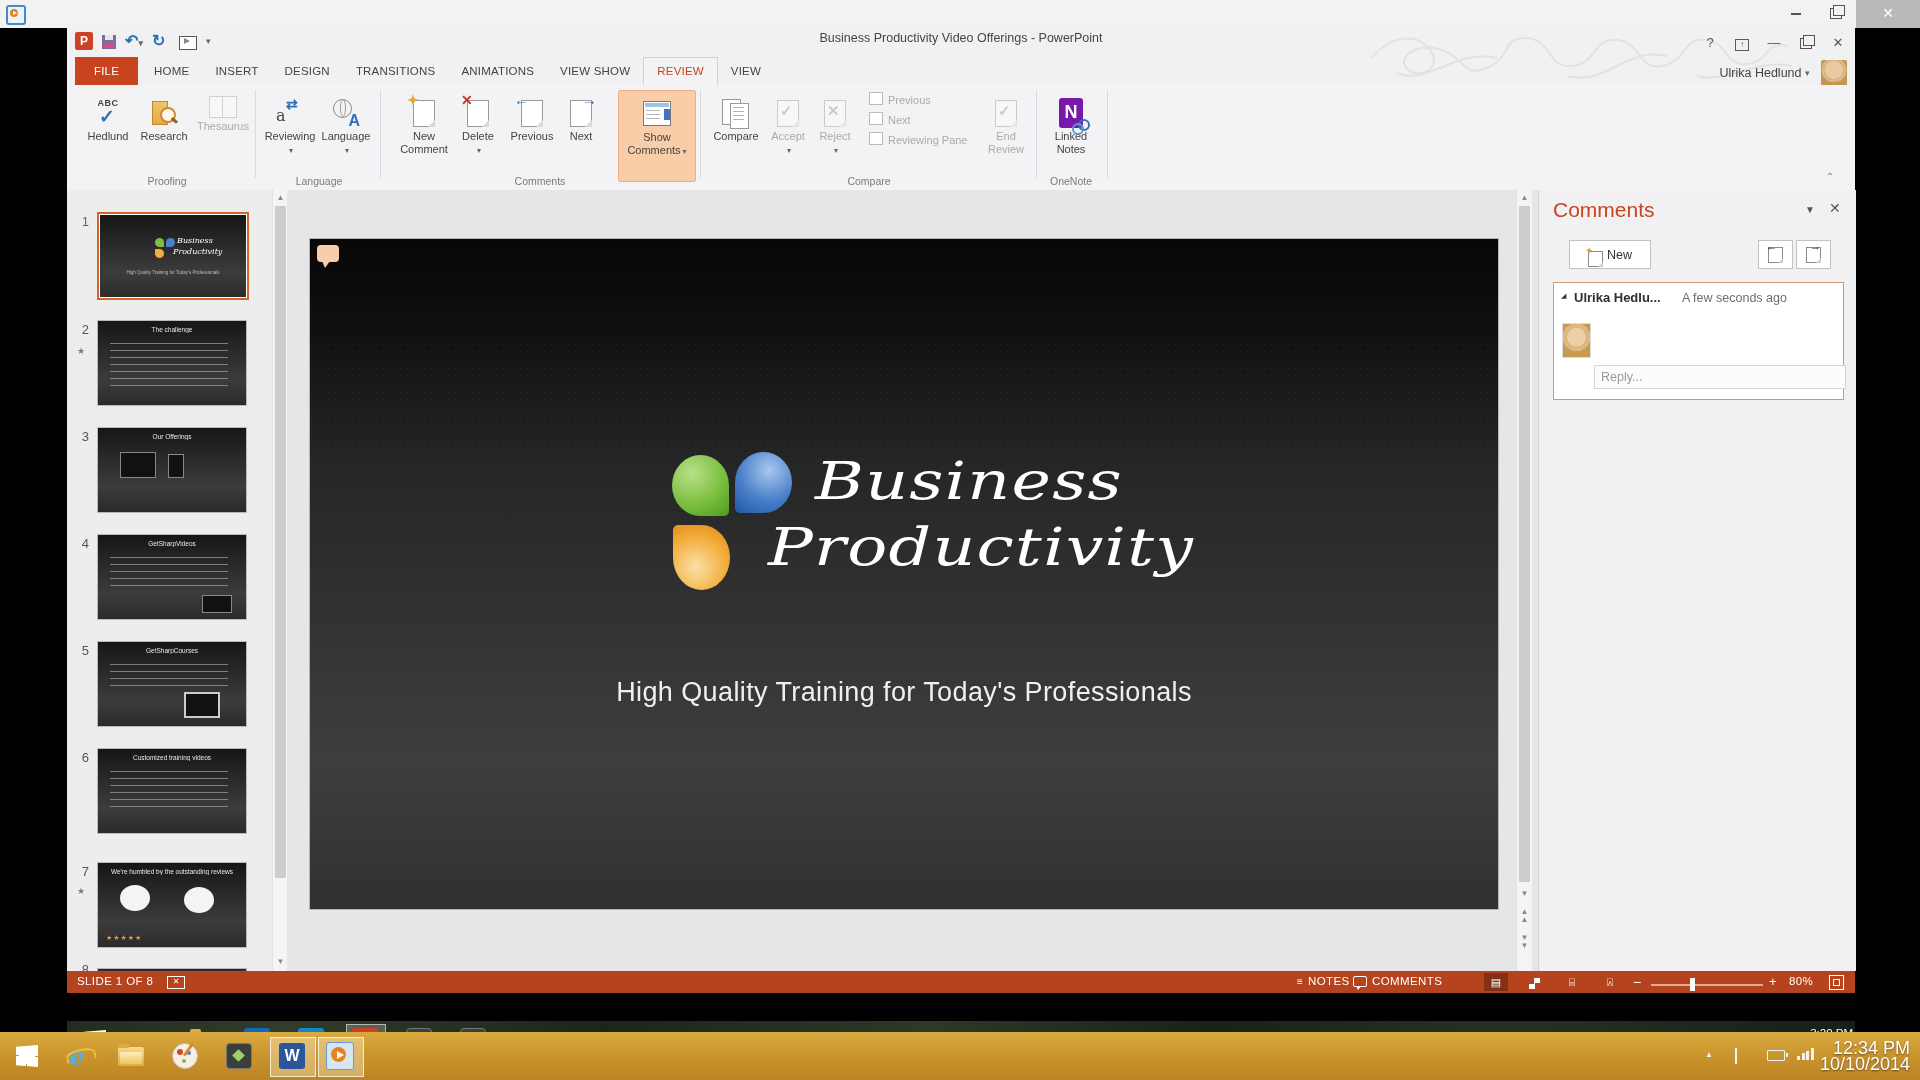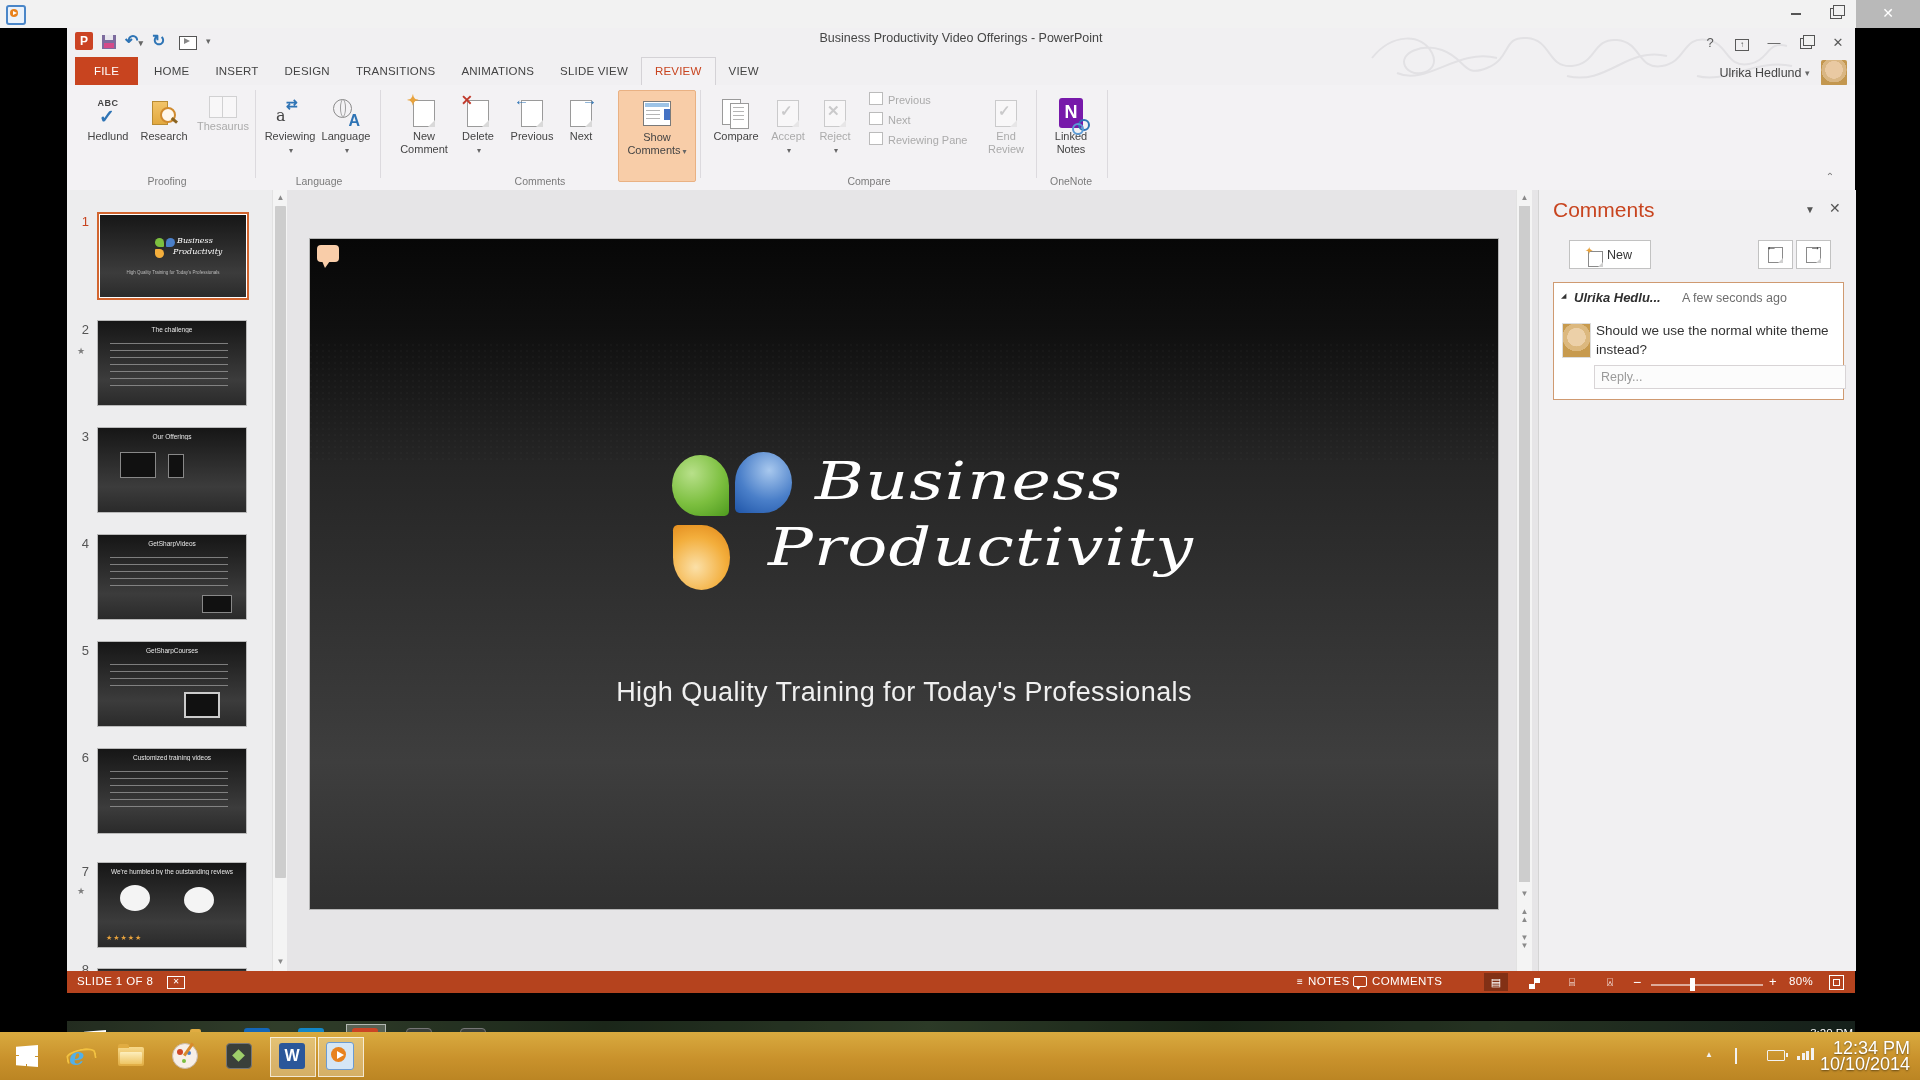--- a/index.html
+++ b/index.html
@@ -157,21 +157,21 @@
         display:flex;align-items:center;justify-content:center;gap:4px;}
   #cnew{left:30px;width:80px;}
   #cprev{left:219px;width:33px;} #cnext{left:257px;width:33px;}
   .pgi{display:inline-block;position:relative;width:13px;height:14px;background:#fff;border:1px solid #8a8a8a;}
   .pgi::after{content:"";position:absolute;right:-1px;bottom:-1px;border-left:5px solid transparent;border-bottom:5px solid #cfcfcf;}
   .pgi.st::before{content:"✦";position:absolute;left:-4px;top:-7px;color:#e8a33d;font-size:10px;}
   .pgi.la::before{content:"←";position:absolute;left:-3px;top:-8px;color:#222;font-size:11px;font-weight:bold;}
   .pgi.ra::before{content:"→";position:absolute;left:3px;top:-8px;color:#222;font-size:11px;font-weight:bold;}
   #ccard{left:14px;top:92px;width:289px;height:116px;background:#fff;border:1px solid #cf9a71;}
   #ctri{left:7px;top:9px;font-size:7px;color:#333;}
-  #cauthor{left:20px;top:7px;font-size:13px;font-weight:bold;color:#2f2f2f;font-style:italic;}
+  #cauthor{left:20px;top:7px;font-size:13px;font-weight:bold;color:#2f2f2f;}
   #ctime{left:128px;top:8px;font-size:12.5px;color:#6e6e6e;}
   #cavatar{left:8px;top:40px;width:27px;height:33px;border:1px solid #ddd;
     background:radial-gradient(circle at 50% 40%,#ecd0a8 0 38%,#dcb87e 39% 58%,#c79a4e 59%);}
   #ctext{left:42px;top:38px;width:240px;font-size:13.5px;color:#333;line-height:19px;}
   #creply{left:40px;top:82px;width:238px;height:22px;background:#fcfcfc;border:1px solid #d8d4d6;
     font-size:12.5px;color:#444;padding:0 6px;font-family:"Liberation Sans",sans-serif;}
   #creply::placeholder{color:#9a9a9a;}
 
   
   #status{left:0;top:943px;width:1788px;height:22px;background:#b5431e;color:#fff;}
@@ -282,21 +282,21 @@
         <span class="avi"></span>
       </div>
 
       <div class="abs" id="tabs">
         <div class="tab file">FILE</div>
         <div class="tab">HOME</div>
         <div class="tab">INSERT</div>
         <div class="tab">DESIGN</div>
         <div class="tab">TRANSITIONS</div>
         <div class="tab">ANIMATIONS</div>
-        <div class="tab">SLIDE VIEW</div>
+        <div class="tab">VIEW SHOW</div>
         <div class="tab active">REVIEW</div>
         <div class="tab">VIEW</div>
       </div>
 
       <div class="abs" id="ribbon">
         <div class="abs lb" style="left:14px">
           <span class="ic ic-spell">
               <i>ABC</i>
               <b>✓</b>
             </span>
@@ -526,21 +526,20 @@
               <span class="pgi la"></span>
             </div>
           <div class="abs cbtn" id="cnext">
               <span class="pgi ra"></span>
             </div>
           <div class="abs" id="ccard">
             <div class="abs" id="ctri">◢</div>
             <div class="abs" id="cauthor">Ulrika Hedlu...</div>
             <div class="abs" id="ctime">A few seconds ago</div>
             <div class="abs" id="cavatar"></div>
-            <div class="abs" id="ctext">Should we use the normal white theme instead?</div>
             <input class="abs" id="creply" placeholder="Reply..." style="">
           </div>
         </div>
       </div>
 
       <div class="abs" id="status">
         <div class="abs st" id="stslide">SLIDE 1 OF 8</div>
         <div class="abs" id="stmon">✕</div>
         <div class="abs sticon" id="stnotesic">≡</div>
         <div class="abs st" id="stnotes">NOTES</div>

